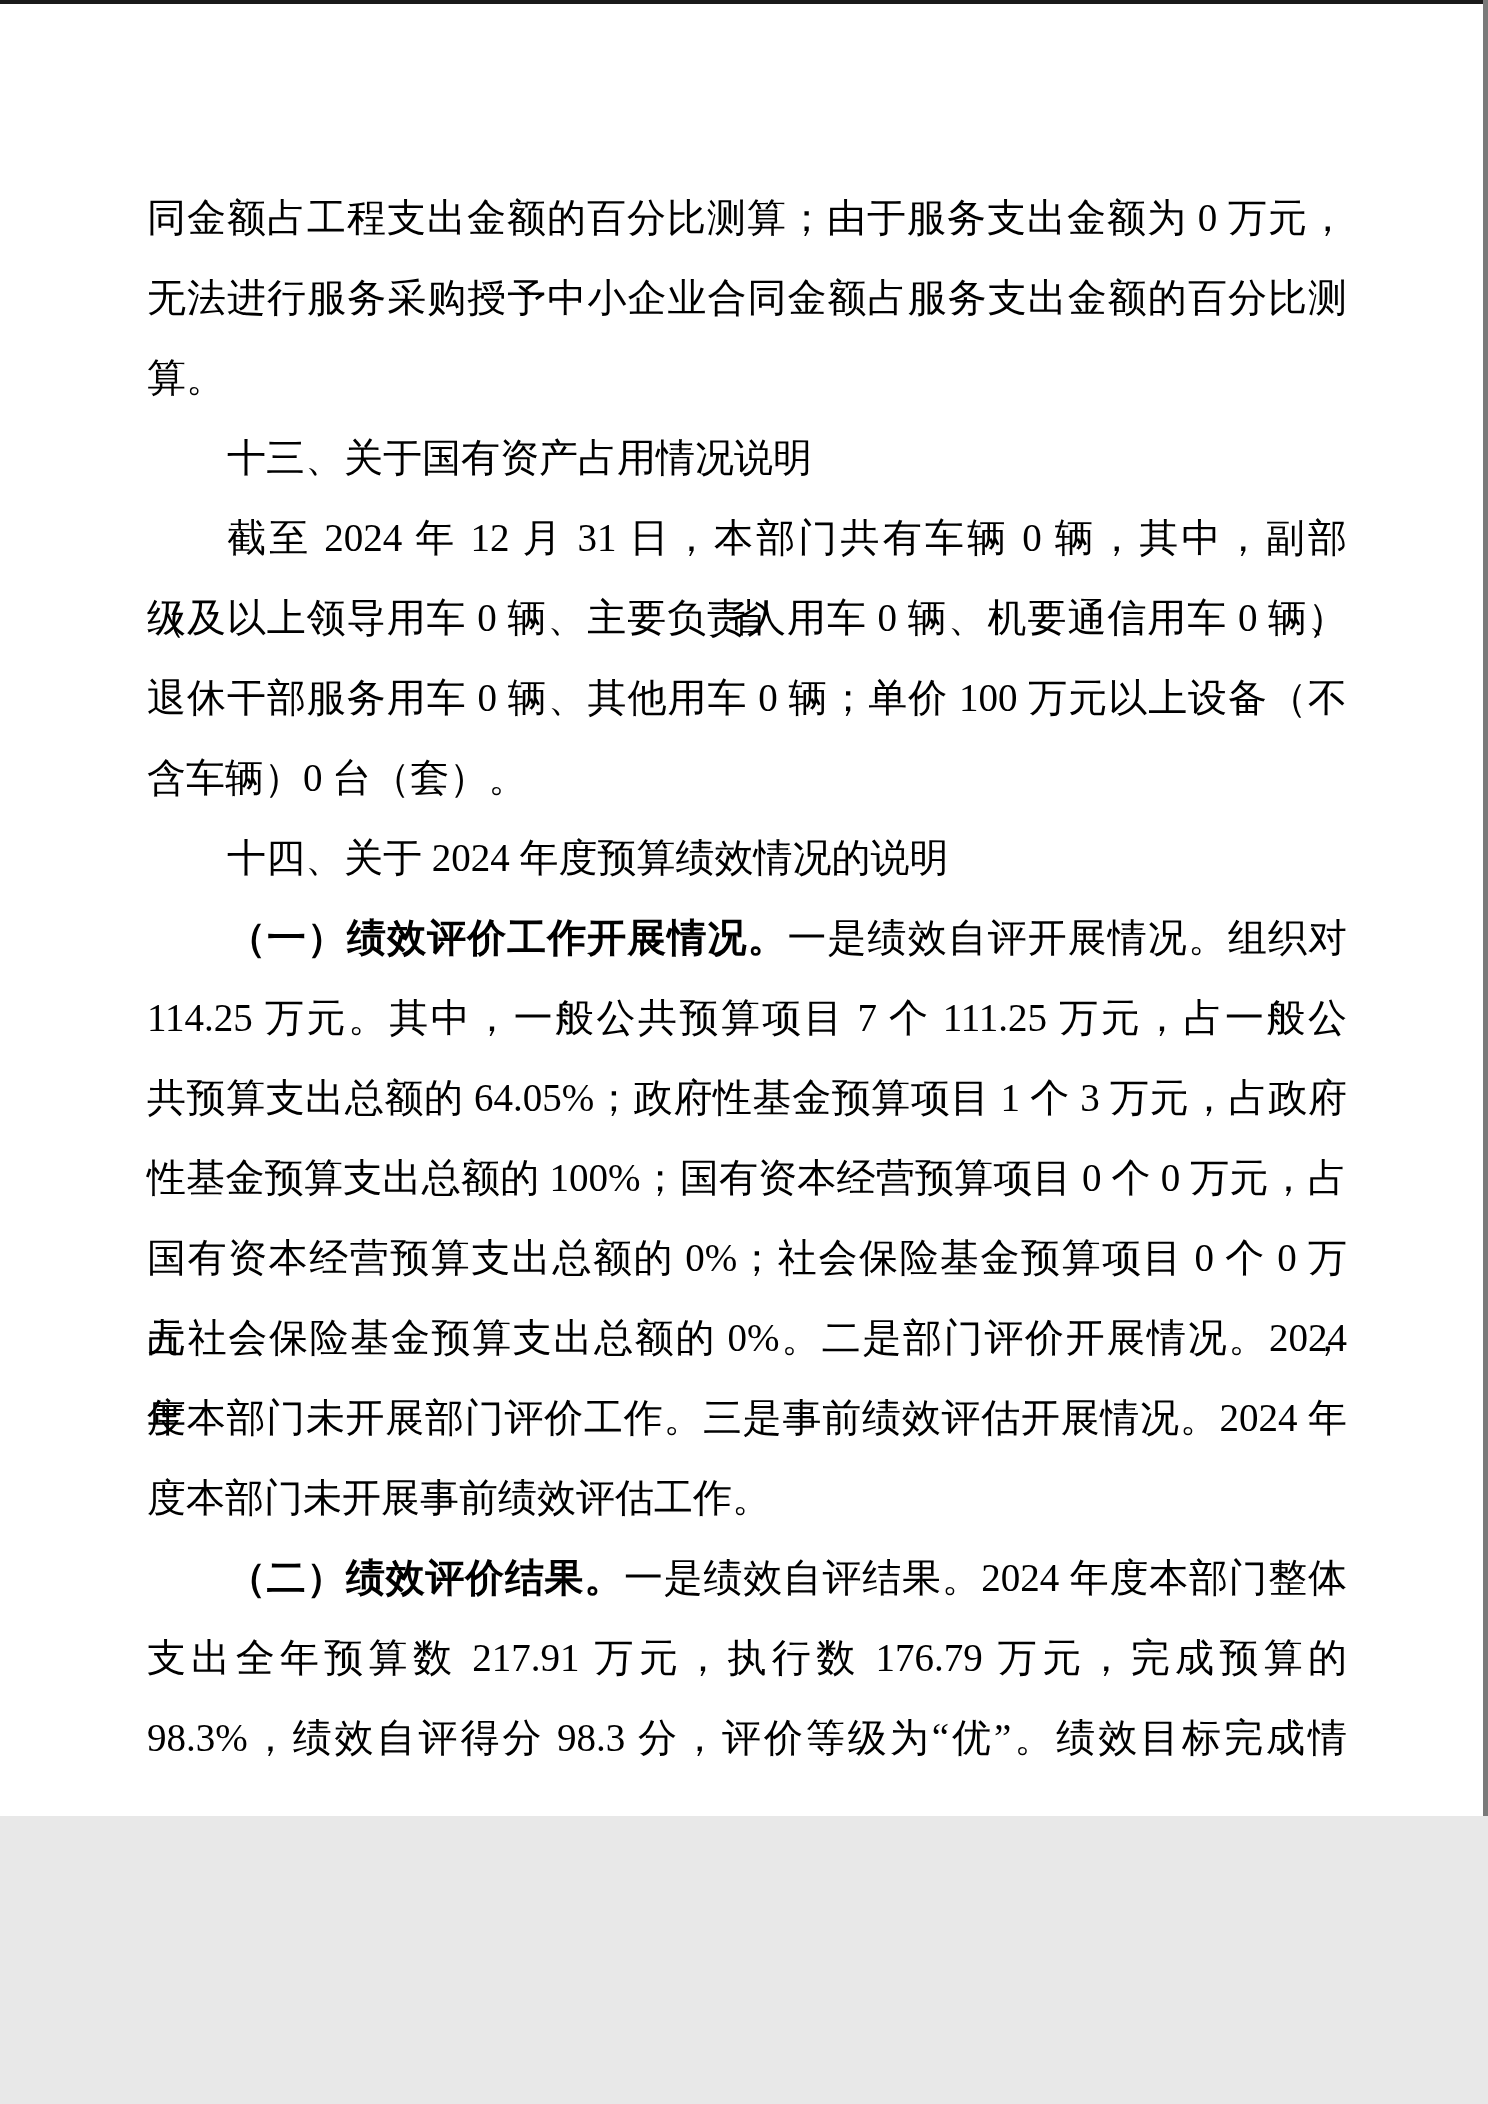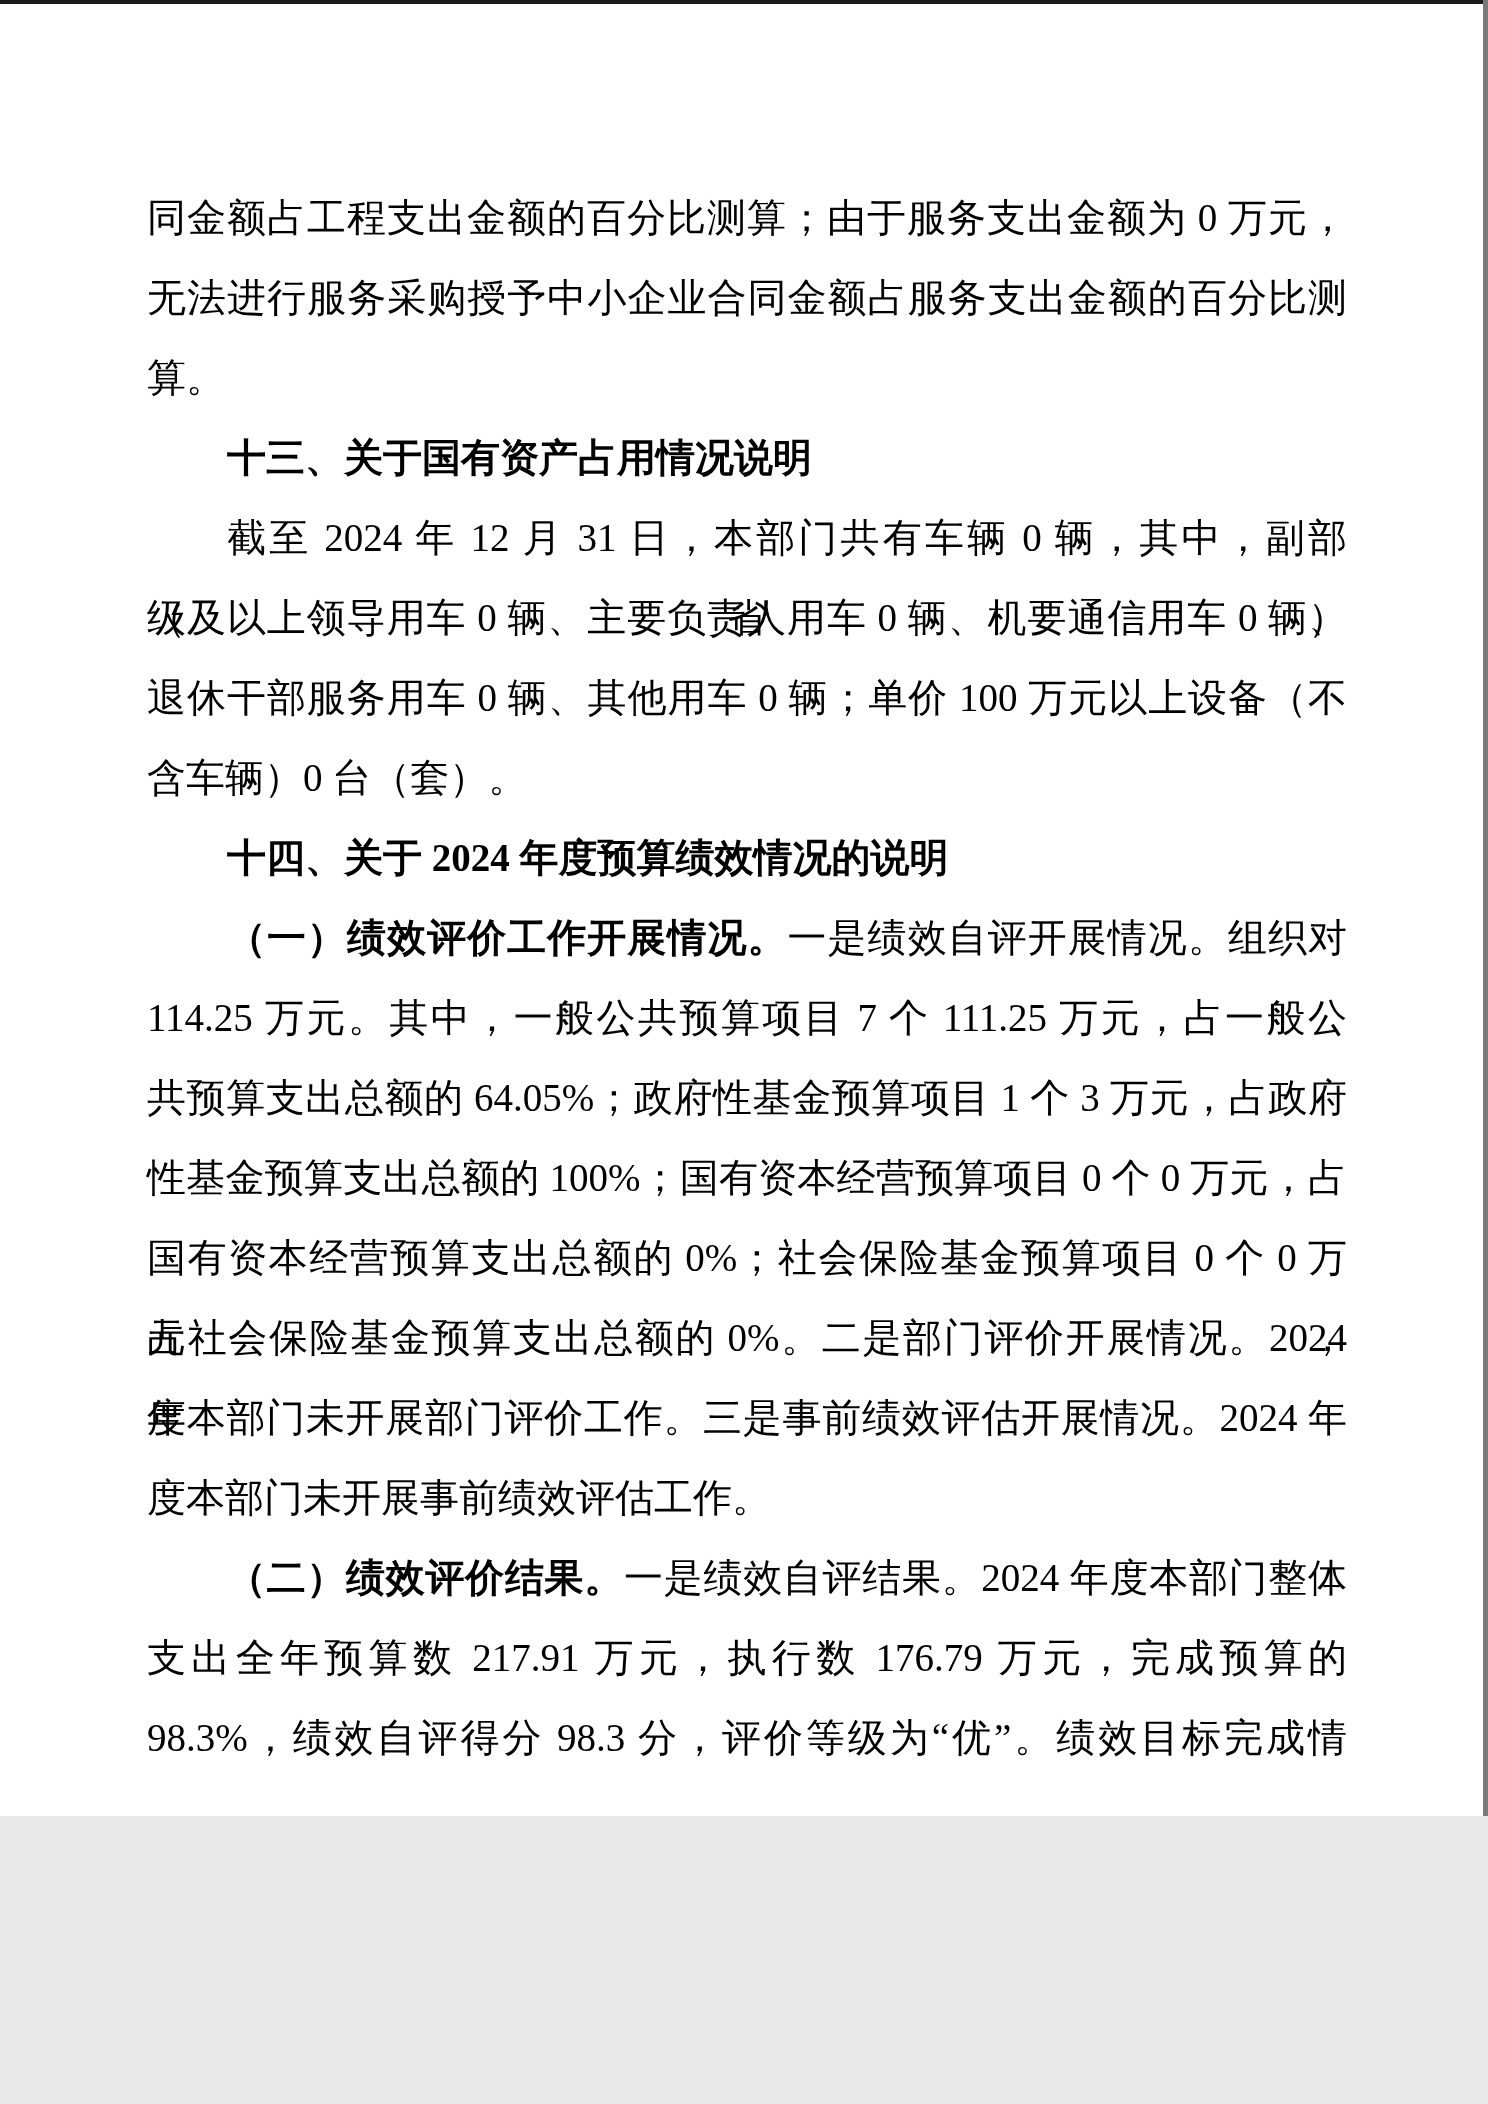--- a/index.html
+++ b/index.html
@@ -37,21 +37,21 @@
     white-space: nowrap;
     text-align: left;
   }
   .line.full {
     white-space: normal;
     text-align: justify;
     text-align-last: justify;
     -moz-text-align-last: justify;
   }
   .line.indent { text-indent: 80px; }
-  .line.heading { font-weight: 700; }
+  .line.heading { font-weight: 400; }
   .bold { font-weight: 700; }
   .footer {
     position: absolute;
     top: 1936px;
     left: 0;
     width: 100%;
     text-align: left;
     font-size: 27px;
     line-height: 40px;
     color: #1c1c1c;

